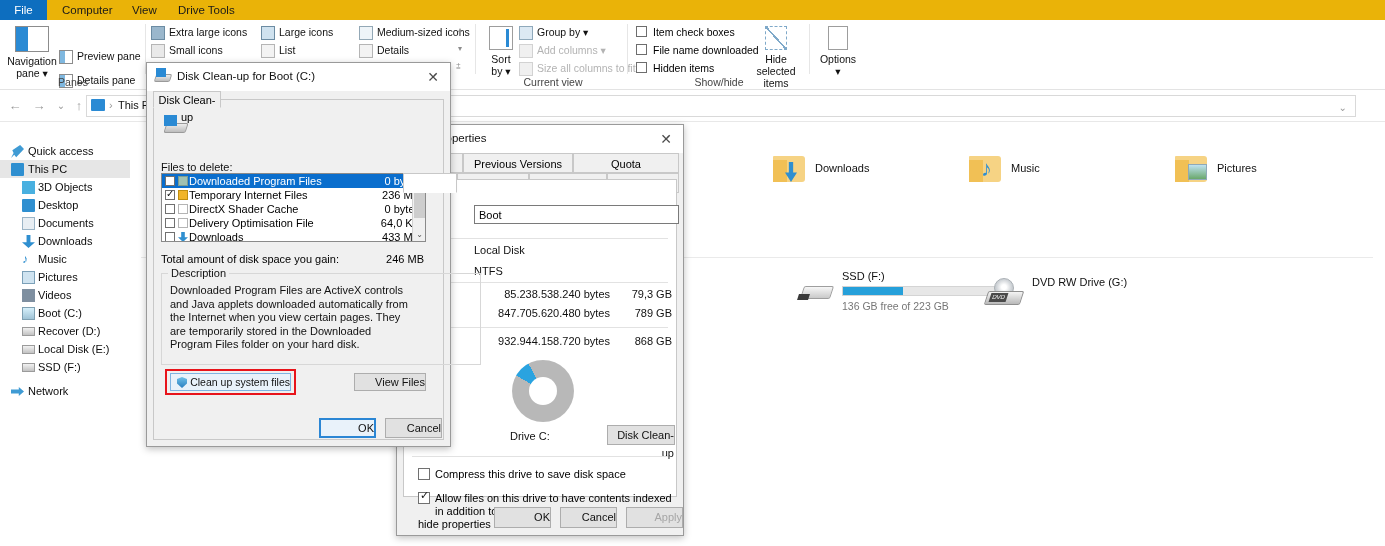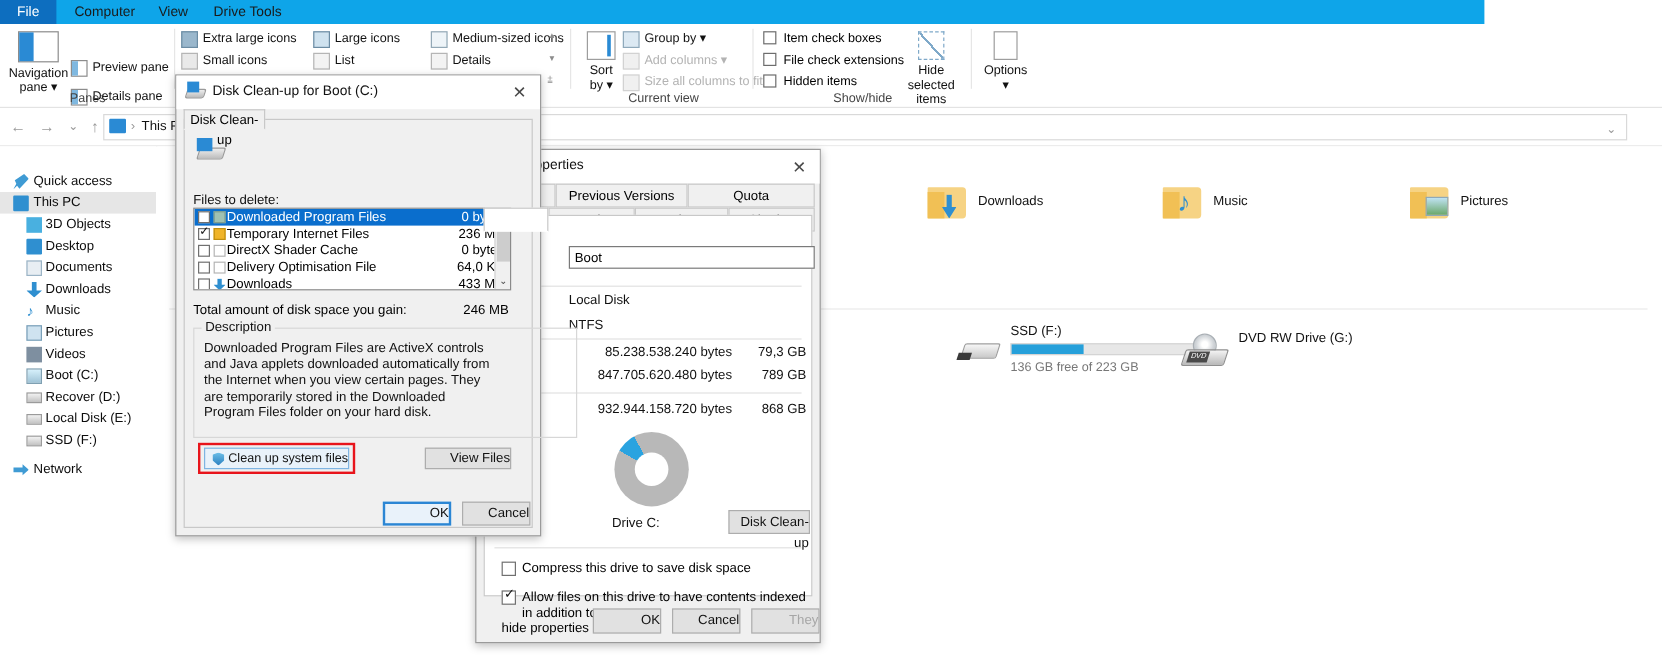--- a/index.html
+++ b/index.html
@@ -12,22 +12,22 @@
     background:#ffffff;
     overflow:hidden;
     position:relative;
     -webkit-font-smoothing:antialiased;
   }
   .abs { position:absolute; }
 
   
   #explorer { position:absolute; inset:0; background:#fff; }
   .tabstrip {
-    position:absolute; left:0; top:0; width:1237px; height:20px;
-    background:#0ea5e9;
+    position:absolute; left:0; top:0; width:1385px; height:20px;
+    background:#eab308;
   }
   .tab {
     position:absolute; top:0; height:20px; line-height:20px;
     padding:0 13px; font-size:11.5px; color:#1a1a1a; cursor:default;
   }
   .tab.file { background:#0d6ebf; color:#fff; left:0; width:47px; padding:0; text-align:center; }
   .tab.drivetools { color:#1a1a1a; }
 
   .ribbon {
     position:absolute; left:0; top:20px; width:1385px; height:70px;
@@ -300,21 +300,21 @@
       <div class="gsep"></div>
     </div>
 
     <div class="rgroup" style="left:628px;width:182px">
       <div class="cbitem" style="left:8px;top:4px">
         <span class="chk"></span>
         <span>Item check boxes</span>
       </div>
       <div class="cbitem" style="left:8px;top:22px">
         <span class="chk"></span>
-        <span>File check extensions</span>
+        <span>File name downloaded</span>
       </div>
       <div class="cbitem" style="left:8px;top:40px">
         <span class="chk"></span>
         <span>Hidden items</span>
       </div>
       <div class="bigbtn" style="left:118px;top:4px;width:60px">
         <div style="width:22px;height:24px;margin:2px auto 3px auto;border:1px dashed #7fa9c9;position:relative;background:#fff">
           <i style="position:absolute;left:0;top:0;width:100%;height:100%;background:linear-gradient(to top right,transparent 47%,#7fa9c9 47%,#7fa9c9 53%,transparent 53%);display:block"></i>
         </div>
         <div class="cap">Hide selected</div>
@@ -516,21 +516,21 @@
     </div>
     <div class="pchk" style="left:14px;top:312px;width:256px">
       <span class="bx on"></span>
       <span>Allow files on this drive to have contents indexed in addition to</span>
       <span style="display:block;margin-left:-17px">hide properties</span>
     </div>
   </div>
 
   <div class="dbtn" id="btn-ok-props" style="left:97px;top:382px">OK</div>
   <div class="dbtn" id="btn-cancel-props" style="left:163px;top:382px">Cancel</div>
-  <div class="dbtn dis" id="btn-apply-props" style="left:229px;top:382px">They</div>
+  <div class="dbtn dis" id="btn-apply-props" style="left:229px;top:382px">Apply</div>
 </div>
 
 <div class="dialog" id="dlg-cleanup">
   <div class="dlgtitle">
     <span class="diskglyph" style="left:8px;top:5px;width:16px;height:16px">
       <i class="d1" style="left:0;top:6px;width:16px;height:8px"></i>
       <i style="position:absolute;left:1px;top:0;width:10px;height:9px;background:#2a8ad4;display:block"></i>
     </span>
     <div class="tt">Disk Clean-up for Boot (C:)</div>
     <div class="xbtn">✕</div>

